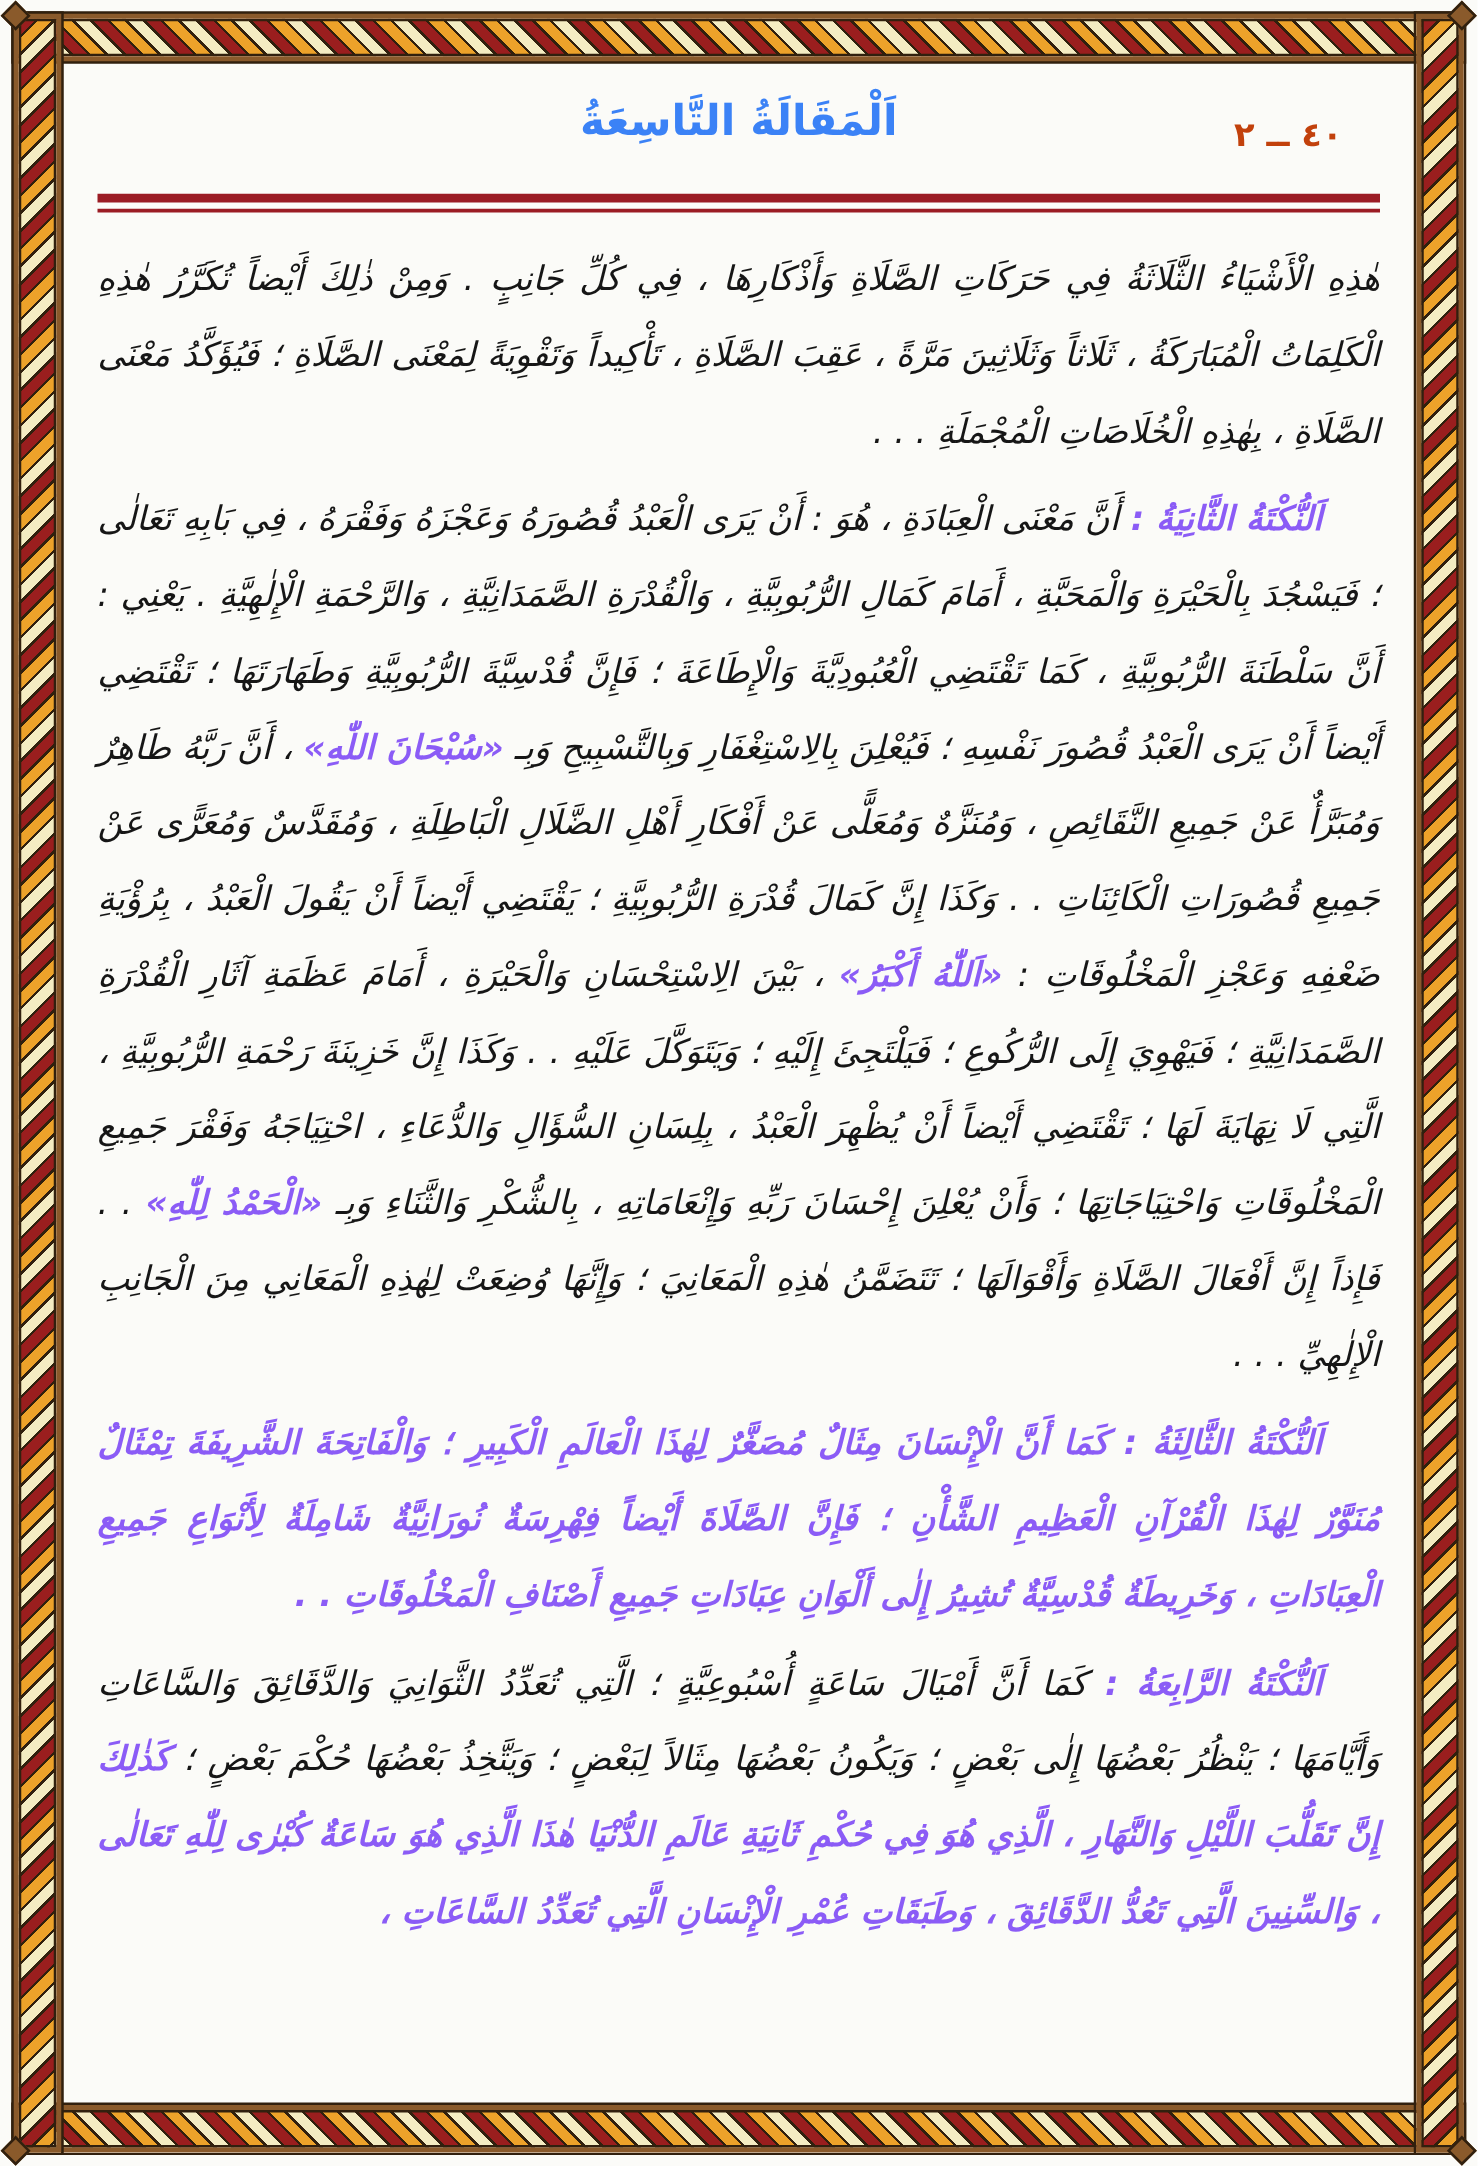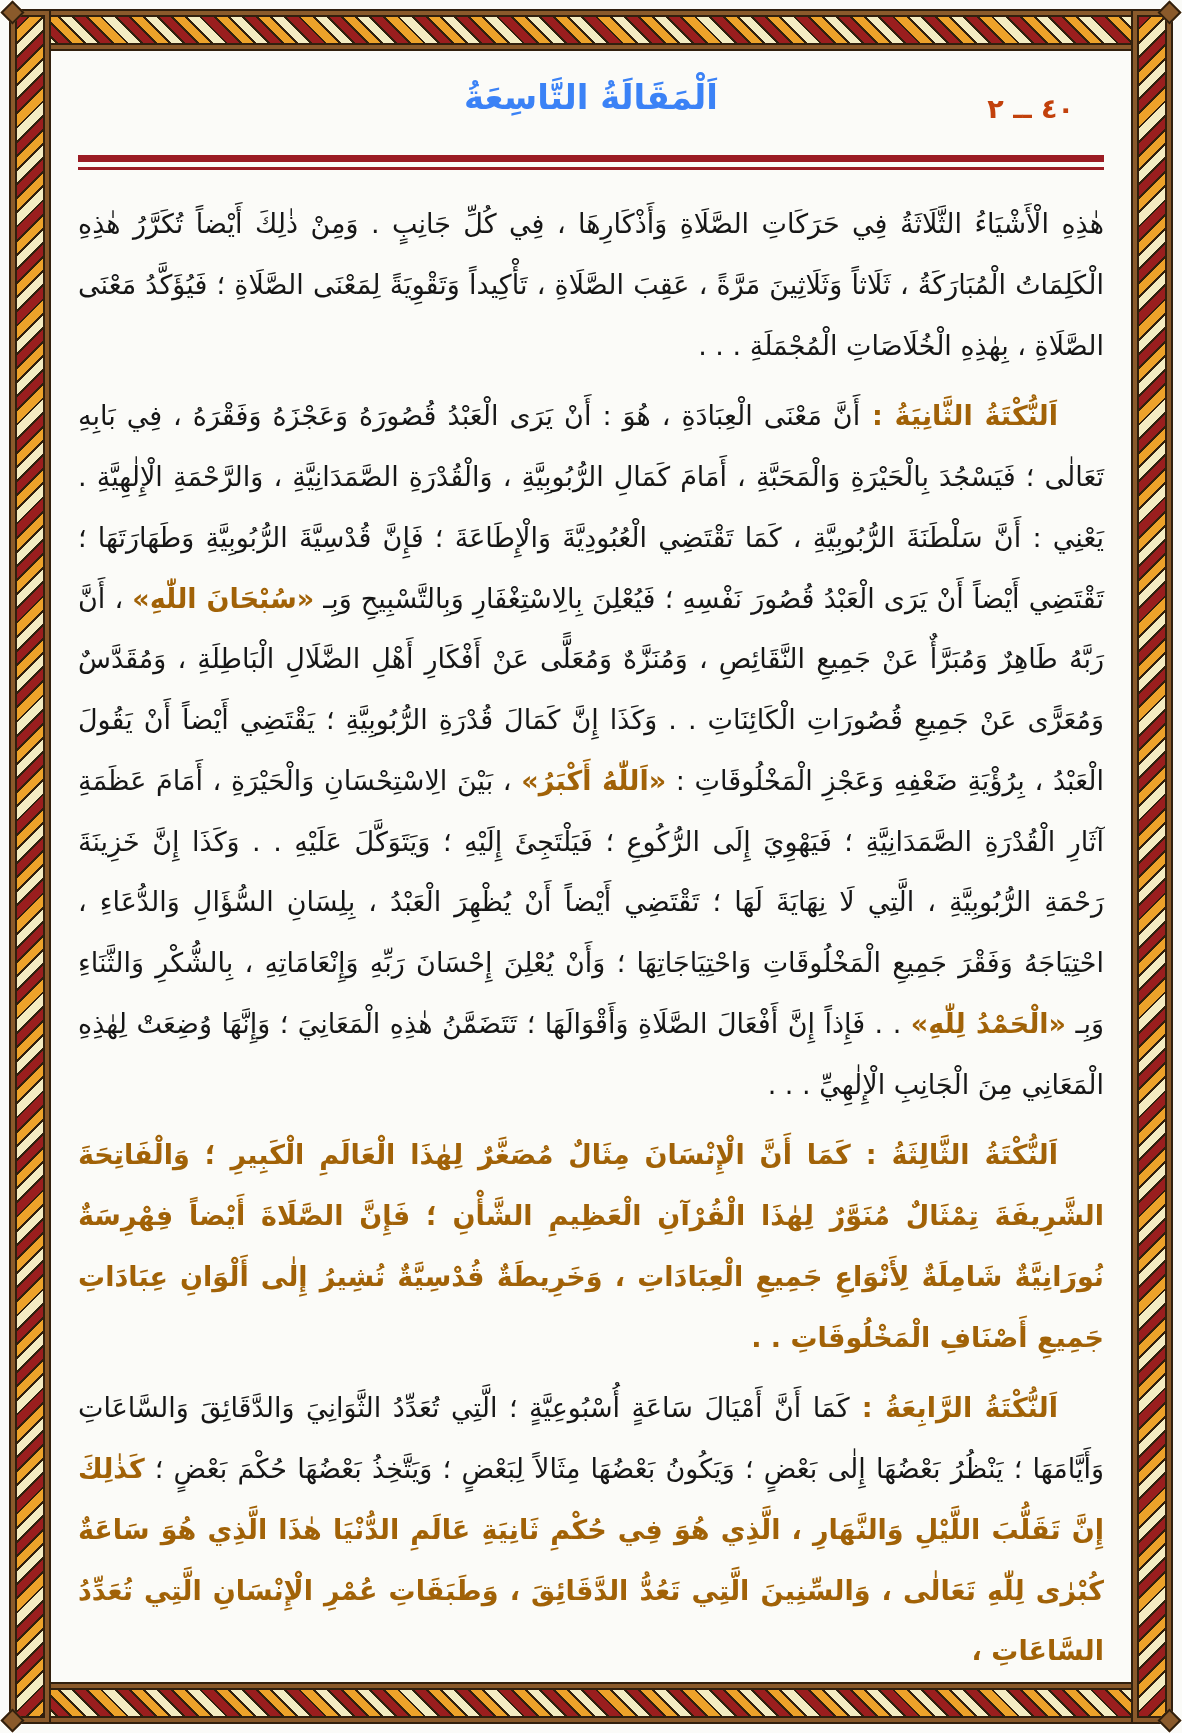--- a/index.html
+++ b/index.html
@@ -71,23 +71,23 @@
     border-bottom:3px solid #9b1c24;
   }
 
   .body {
     margin-top:24px;
     font-size:27px;
     line-height:2.25;
     text-align:justify;
     color:#161616;
   }
-  .body p { margin:0 0 10px 0; text-indent:46px; }
+  .body p { margin:0 0 10px 0; text-indent:46px;font-style:italic; }
   .body p.flush { text-indent:0; }
-  .red { color:#a16207; font-weight:700; }
+  .red { color:#8b5cf6; font-weight:700; }
 </style>
 </head>
 <body>
 
 <div class="page">
 
   <div class="band band-h band-top"></div>
   <div class="band band-h band-bottom"></div>
   <div class="band band-v band-left"></div>
   <div class="band band-v band-right"></div>

